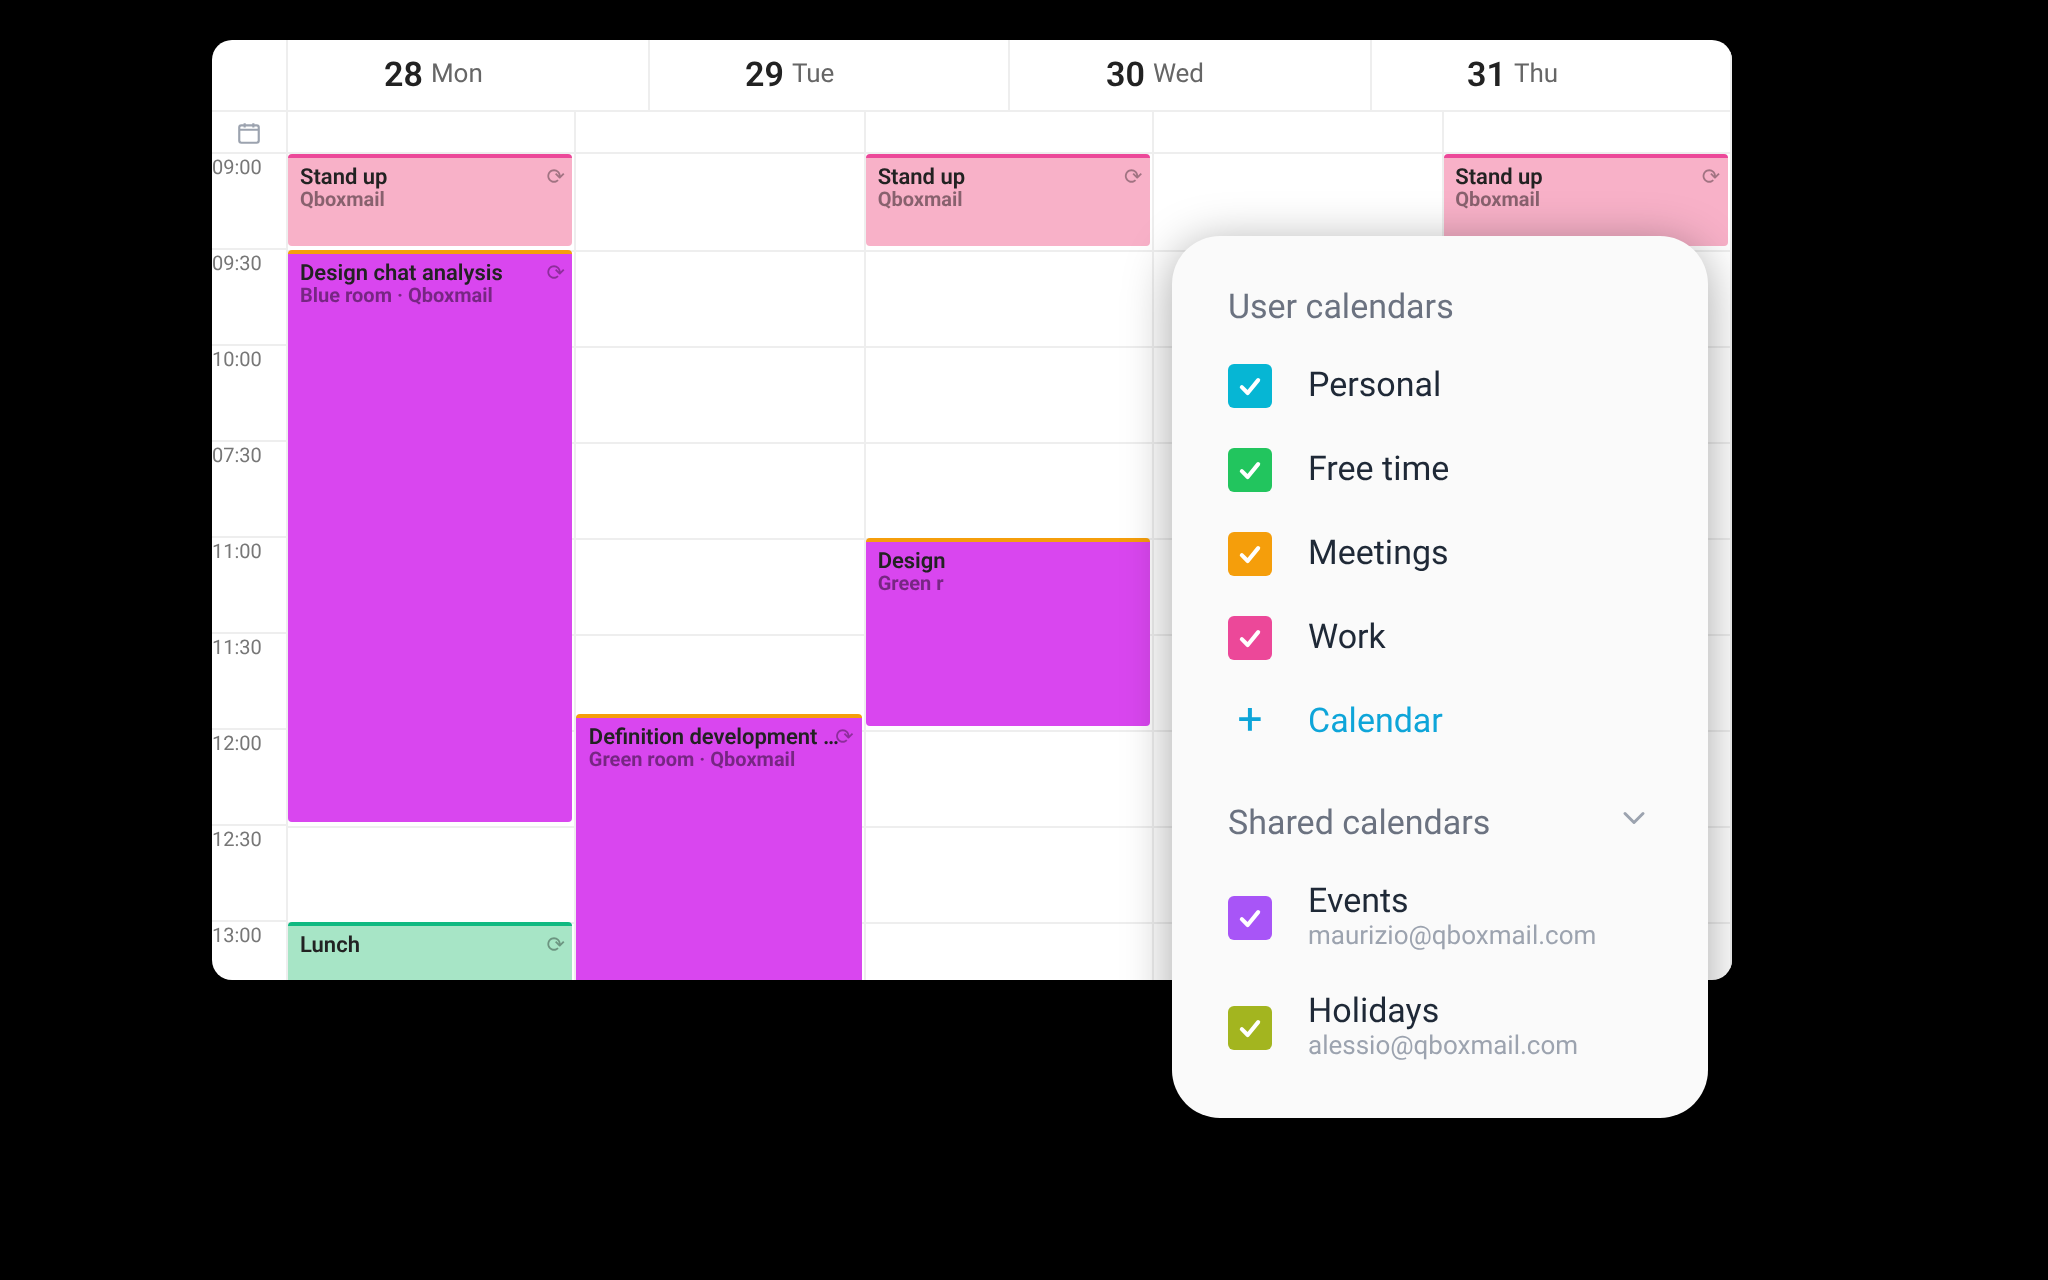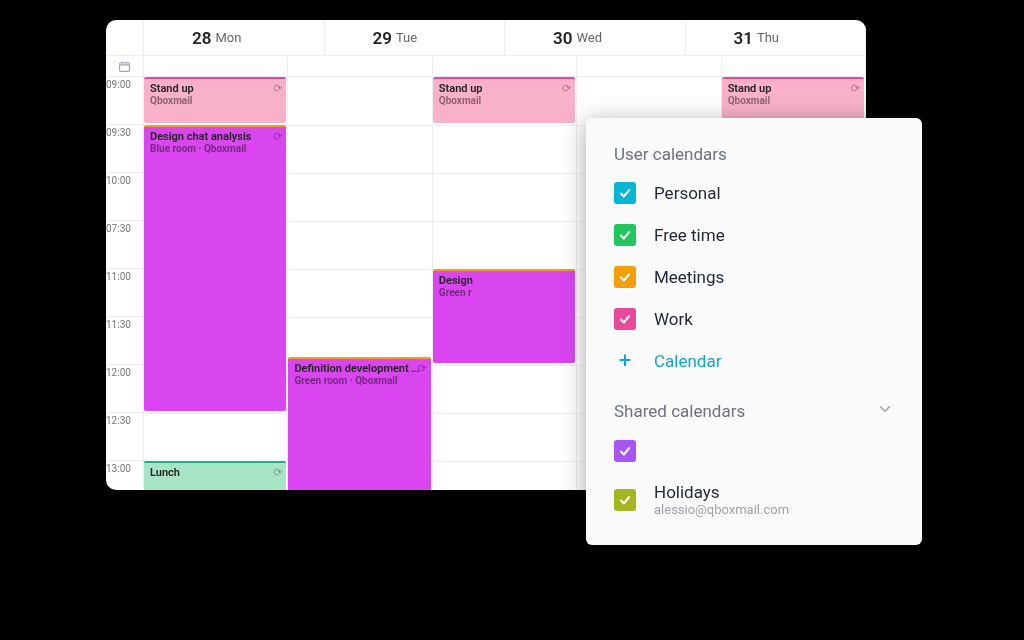--- a/index.html
+++ b/index.html
@@ -120,23 +120,23 @@
   }
   .ev-pink   { background:#f8b1c8; border-top:2px solid #ec4899; }
   .ev-orange { background:#d946ef; border-top:2px solid #f59e0b; }
   .ev-green  { background:#a7e5c6; border-top:2px solid #10b981; }
 
   
   .sidebar-panel {
     position:absolute;
     left:586px;
     top:118px;
-    width:336px;
+    width:268px;
     background:#fafafa;
-    border-radius:6px;
+    border-radius:24px;
     box-shadow:0 4px 24px rgba(0,0,0,0.35);
     padding:26px 28px 28px 28px;
   }
   .section-title {
     font-size:17px;
     color:#6b7280;
     margin-bottom:18px;
     display:flex;
     justify-content:space-between;
     align-items:center;
@@ -353,20 +353,24 @@
         </svg>
     </span>
   </div>
 
   <div class="cal-item two-line">
     <div class="chk c-purple">
       <svg class="check" viewBox="0 0 24 24" fill="none" stroke="#fff" stroke-width="3.5" stroke-linecap="round" stroke-linejoin="round">
           <polyline points="5 13 10 18 19 7"></polyline>
         </svg>
     </div>
+    <div class="text">
+      <span class="label">Events</span>
+      <span class="sub">maurizio@qboxmail.com</span>
+    </div>
   </div>
   <div class="cal-item two-line" style="margin-bottom:0">
     <div class="chk c-lime">
       <svg class="check" viewBox="0 0 24 24" fill="none" stroke="#fff" stroke-width="3.5" stroke-linecap="round" stroke-linejoin="round">
           <polyline points="5 13 10 18 19 7"></polyline>
         </svg>
     </div>
     <div class="text">
       <span class="label">Holidays</span>
       <span class="sub">alessio@qboxmail.com</span>

